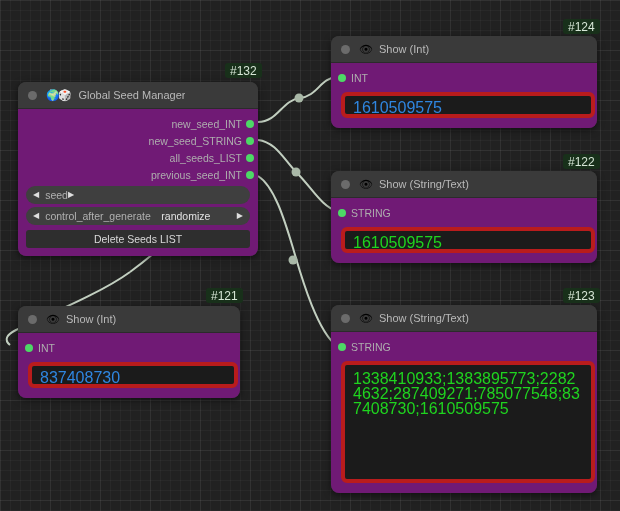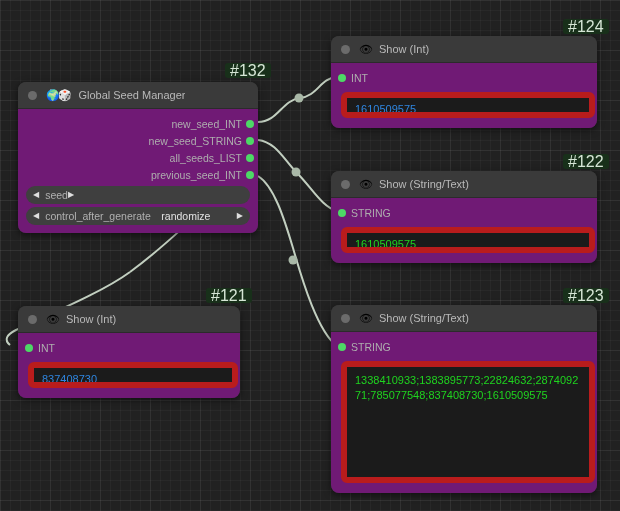--- a/index.html
+++ b/index.html
@@ -140,43 +140,43 @@
     justify-content: center;
     font-size: 10.5px;
     color: #d9d9d9;
     box-sizing: border-box;
   }
 
   
   .valuebox {
     margin: 6px 2px 2px 10px;
     background: #1b1b1b;
-    border: 6px solid #b91c1c;
+    border: 4px solid #b91c1c;
     border-radius: 6px;
     box-sizing: border-box;
     padding: 6px 8px;
-    font-size: 11px;
+    font-size: 16px;
     line-height: 15px;
     word-break: break-all;
     overflow: hidden;
   }
   .valuebox.int    { color: #2f86e0; height: 26px; padding: 4px 8px; }
   .valuebox.string { color: #1fd41f; }
 
   
   .id-badge {
     position: absolute;
     height: 15px;
     padding: 0 5px;
     display: flex;
     align-items: center;
     border-radius: 3px;
     background: #18301a;
     color: #d6e6d6;
-    font-size: 16px;
+    font-size: 12px;
     z-index: 4;
   }
 </style>
 </head>
 <body>
 
 <div id="canvas">
 
   <svg id="wires" viewBox="0 0 620 511" width="620" height="511">
 
@@ -226,20 +226,21 @@
         <span class="arrow">▶</span>
       </div>
 
       <div class="widget center-val">
         <span class="arrow">◀</span>
         <span class="widget-name">control_after_generate</span>
         <span class="widget-value">randomize</span>
         <span class="arrow">▶</span>
       </div>
 
+      <div class="btn-widget">Delete Seeds LIST</div>
     </div>
   </div>
 
   <div class="id-badge" style="left:563px; top:19px;">#124</div>
 
   <div class="node" id="node-124" style="left:331px; top:36px; width:266px;">
     <div class="node-title">
       <span class="collapse-dot"></span>
       <span class="title-emoji">👁</span>
       <span class="title-text">Show (Int)</span>

